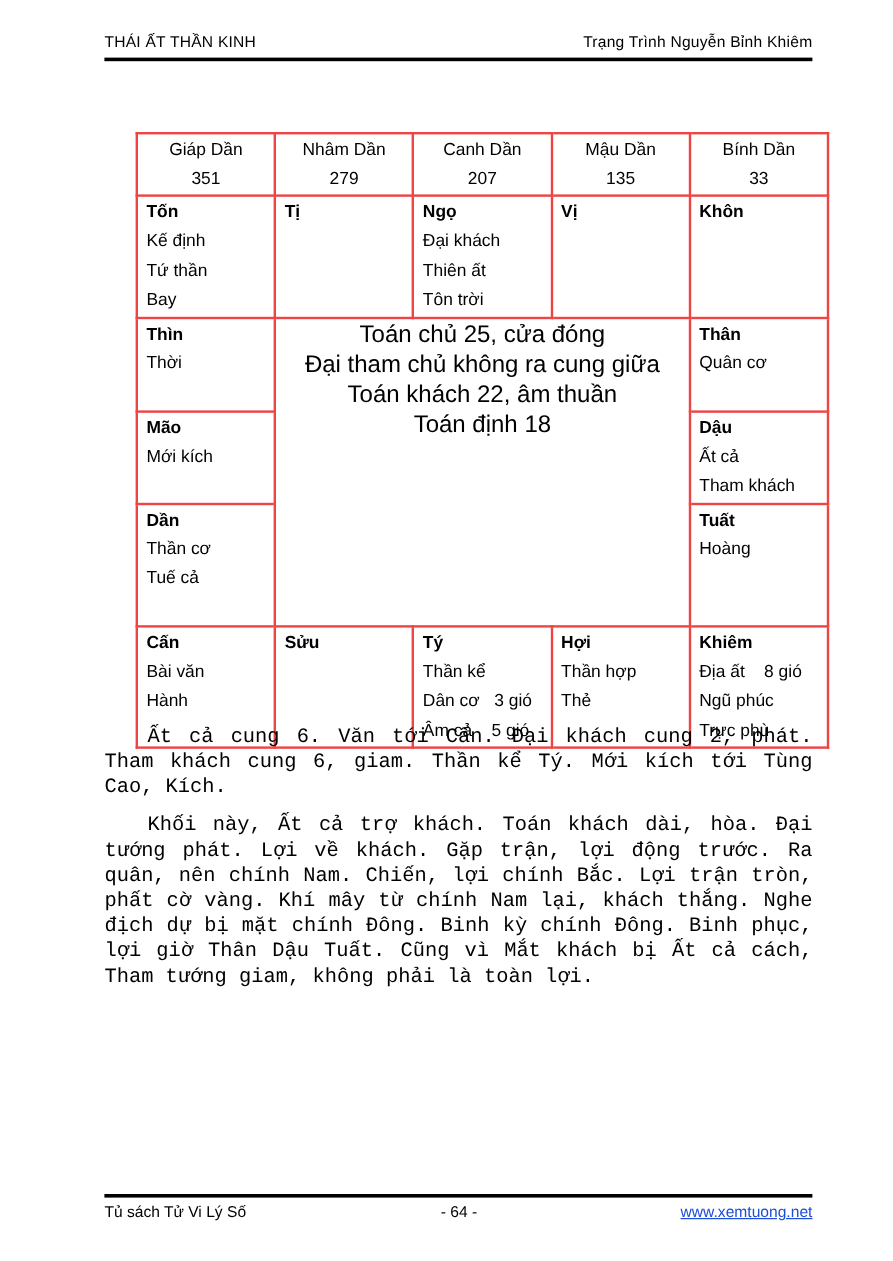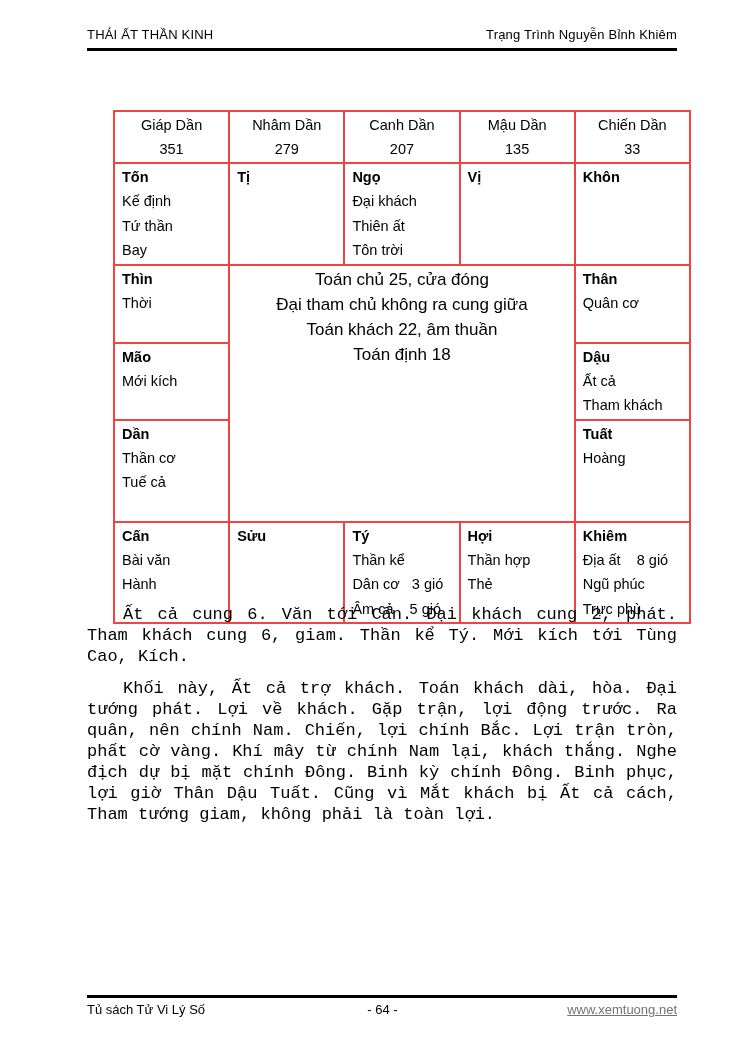--- a/index.html
+++ b/index.html
@@ -25,38 +25,38 @@
     position: absolute; left: 113px; top: 110px;
     width: 578px; border-collapse: collapse; table-layout: fixed;
     font-size: 14.5px;
   }
   table.chart td { border: 2px solid #ef4444; vertical-align: top; padding: 1px 7px; overflow: hidden; }
   td.yr { text-align: center; padding: 1px 2px; }
   td.yr div { line-height: 24px; }
   .p-label { font-weight: bold; line-height: 24px; }
   .p-line  { line-height: 24.5px; white-space: pre-wrap; }
   td.center-cell { text-align: center; vertical-align: middle; }
-  td.center-cell .c-line { line-height: 25px; font-size: 17px; }
+  td.center-cell .c-line { line-height: 25px; font-size: 20px; }
 
   
   .bodytext {
     position: absolute; left: 87px; width: 590px; top: 604px;
     font-size: 17px; line-height: 21px; text-align: justify; font-family: Liberation Mono, monospace;
   }
   .bodytext p { text-indent: 36px; margin-bottom: 11px; }
 
   
   .runfoot {
     position: absolute; left: 87px; right: 67px; top: 995px;
     border-top: 3px solid #000; padding-top: 4px;
     font-size: 13px;
   }
   .runfoot .inner { display: flex; justify-content: space-between; position: relative; }
   .runfoot .pageno { position: absolute; left: 1px; right: 0; text-align: center; }
-  .runfoot a { color: #737373; }
+  .runfoot a { color: #1d4ed8; }
 </style>
 </head>
 <body>
 
 <div class="page">
 
   <div class="runhead">
     <span>THÁI ẤT THẦN KINH</span>
     <span>Trạng Trình Nguyễn Bỉnh Khiêm</span>
   </div>
@@ -74,21 +74,21 @@
       </td>
       <td class="yr">
         <div>Canh Dần</div>
         <div>207</div>
       </td>
       <td class="yr">
         <div>Mậu Dần</div>
         <div>135</div>
       </td>
       <td class="yr">
-        <div>Chiến Dần</div>
+        <div>Bính Dần</div>
         <div>33</div>
       </td>
     </tr>
 
     <tr style="height:95px">
       <td>
         <div class="p-label">Tốn</div>
         <div class="p-line">Kế định</div>
         <div class="p-line">Tứ thần</div>
         <div class="p-line">Bay</div>

